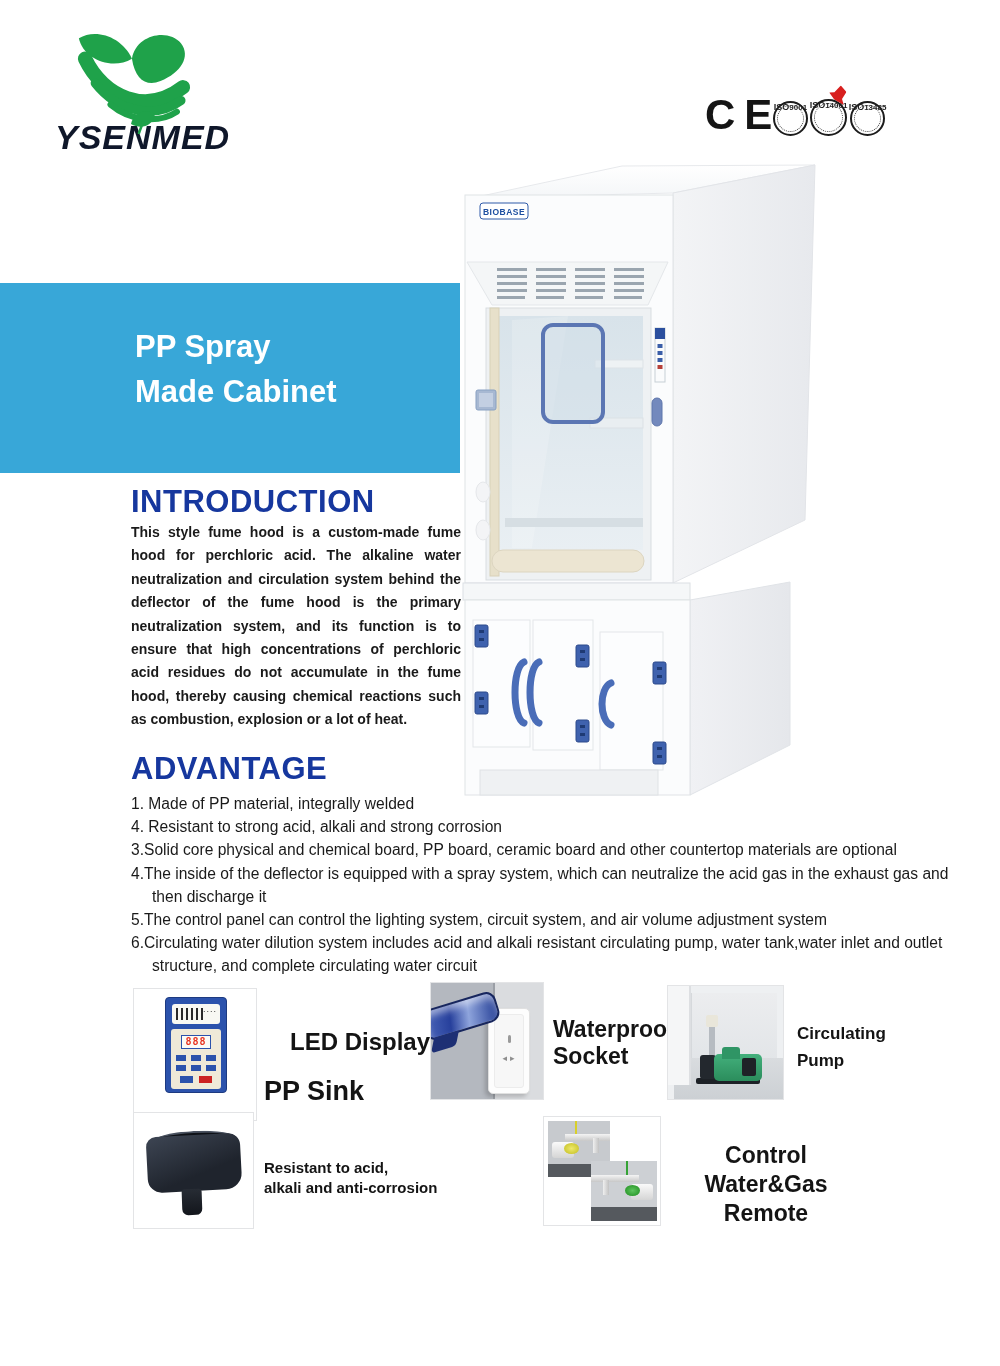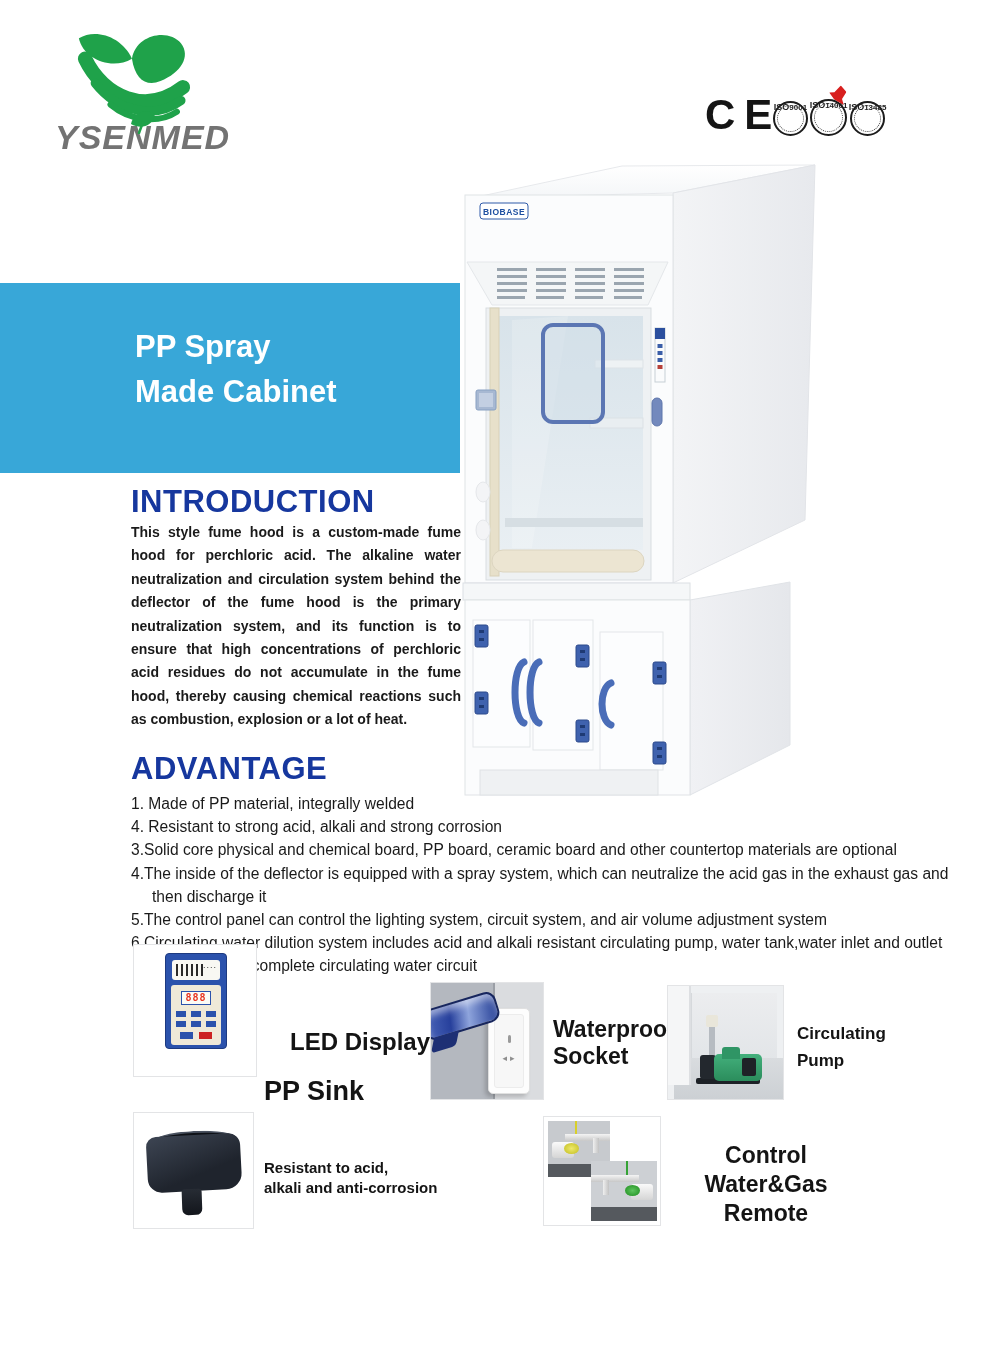--- a/index.html
+++ b/index.html
@@ -4,21 +4,21 @@
 <style>
   * { margin:0; padding:0; box-sizing:border-box; }
   html,body { background:#ffffff; }
   body { font-family:"Liberation Sans", sans-serif; }
   .page { position:relative; width:1000px; height:1366px; background:#fff; overflow:hidden; margin:0 auto; }
 
   
   .logo { position:absolute; left:55px; top:22px; width:230px; height:150px; }
   .logo-heart { position:absolute; left:14px; top:4px; }
   .wordmark { position:absolute; left:0px; top:96px; font-size:34px; font-weight:800; font-style:italic;
-              color:#737373; letter-spacing:1px; }
+              color:#0f172a; letter-spacing:1px; }
   .wordmark-leaf { position:absolute; left:74px; top:88px; }
 
   
   .certs { position:absolute; left:705px; top:92px; width:200px; height:52px; }
   .ce-mark { position:absolute; left:0; top:0; font-size:42px; font-weight:700; color:#151515; letter-spacing:9px; line-height:46px; }
   .badge { position:absolute; border-radius:50%; border:2px solid #1c1c1c; background:#fff;
            display:flex; flex-direction:row; align-items:flex-start; justify-content:center; text-align:center; }
   .badge::before { content:""; position:absolute; inset:2px; border-radius:50%; border:1px dotted #444; }
   .badge .b-top { font-size:9px; font-weight:700; color:#1c1c1c; line-height:9px; }
   .badge .b-bot { font-size:8px; font-weight:700; color:#1c1c1c; line-height:9px; }
@@ -44,21 +44,21 @@
                 color:#1a1a1a; line-height:23.4px; text-align:justify; }
   .advantage-heading { top:751px; }
   .advantage-list { position:absolute; left:131px; top:792px; width:828px; }
   .advantage-item { font-size:15.6px; color:#1a1a1a; line-height:23.2px; padding-left:21px; text-indent:-21px; }
 
   
   .img-box { position:absolute; background:#fff; border:1px solid #e3e4e6; overflow:hidden; }
   .feat-label { position:absolute; color:#141414; font-weight:700; }
 
   
-  .box-led { left:133px; top:944px; width:124px; height:133px; }
+  .box-led { left:133px; top:988px; width:124px; height:133px; }
   .led-device { position:absolute; left:31px; top:8px; width:62px; height:96px; background:#2b52ac;
                 border:1px solid #1d3a80; border-radius:4px; }
   .led-screen { position:absolute; left:6px; top:6px; width:48px; height:20px; background:#f8f8f3; border-radius:3px; }
   .led-screen::before { content:""; position:absolute; left:4px; top:4px; width:28px; height:12px;
                 background:repeating-linear-gradient(90deg,#2a2a2a 0 2px,transparent 2px 5px); }
   .led-screen::after { content:"...."; position:absolute; right:3px; top:0px; font-size:9px; color:#333; letter-spacing:1px; }
   .led-face { position:absolute; left:5px; top:31px; width:50px; height:60px; background:#efe9d8; border-radius:3px; }
   .led-888 { margin:6px auto 0; width:30px; height:14px; background:#fbfbf6; border:1px solid #2b52ac;
              font-family:"DejaVu Sans Mono", monospace; font-size:10px; font-weight:700; color:#e8321e;
              text-align:center; line-height:12px; letter-spacing:1px; }

